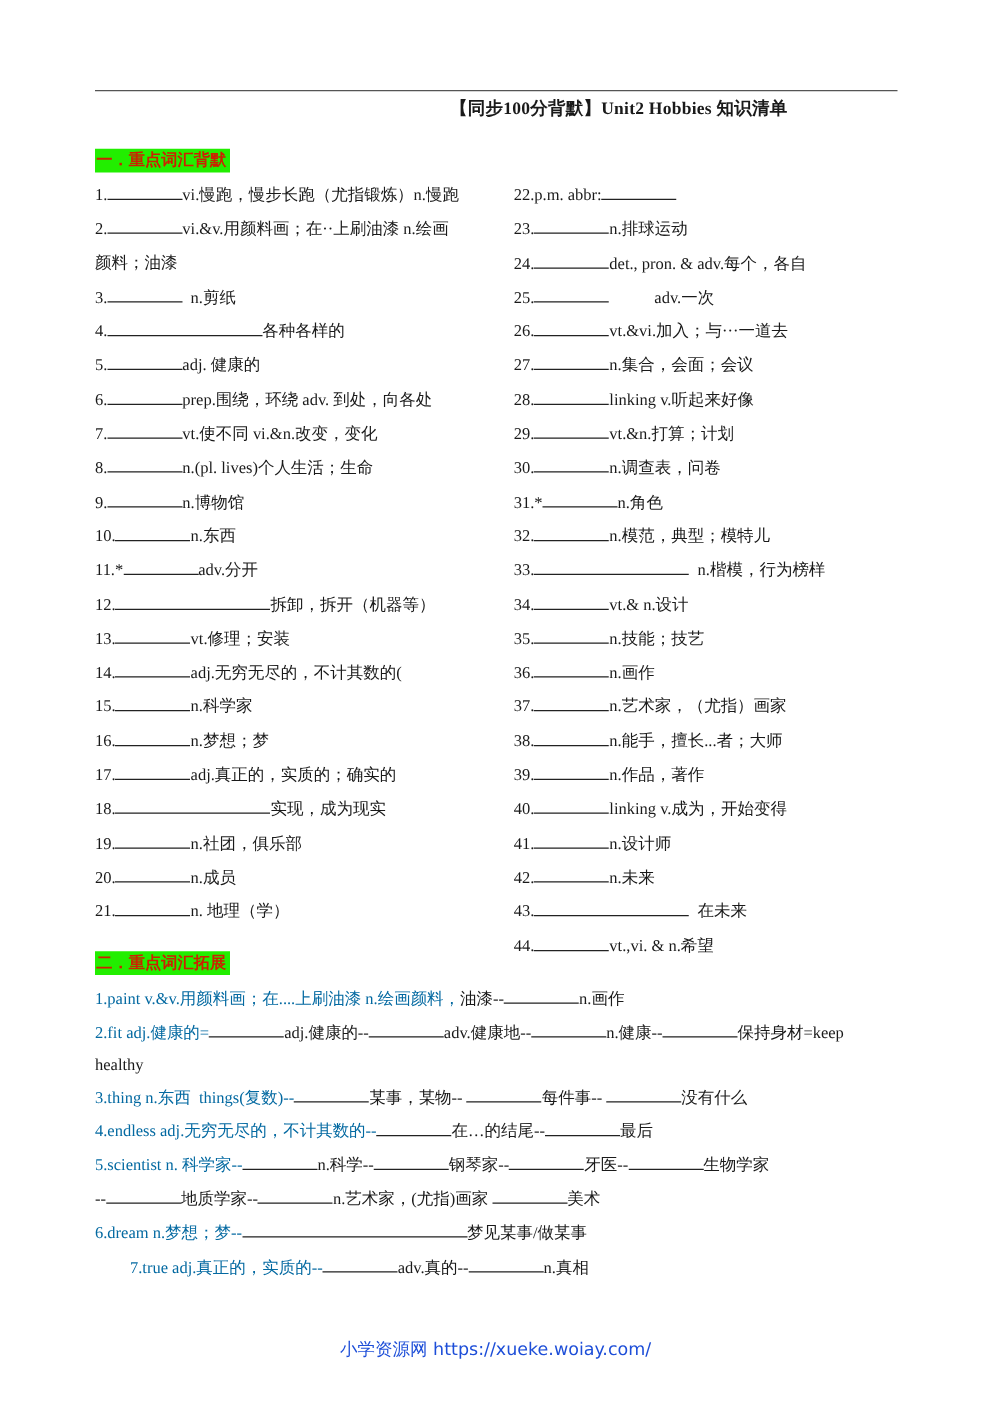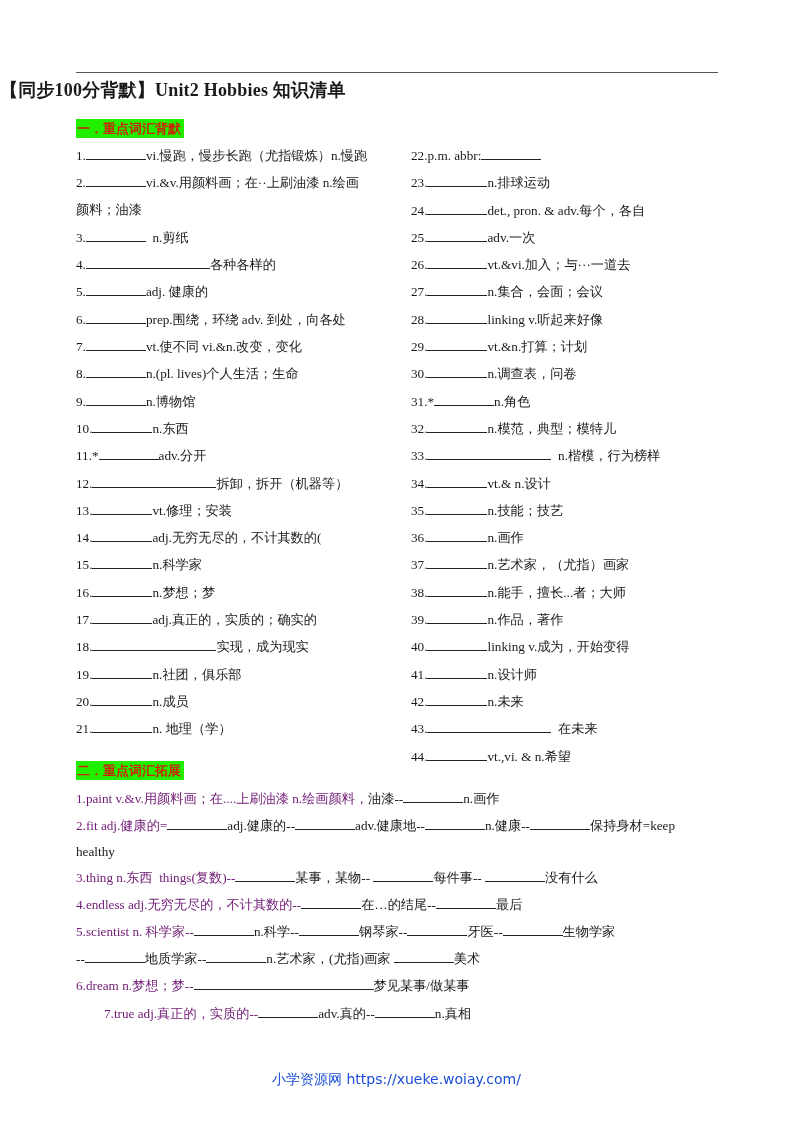--- a/index.html
+++ b/index.html
@@ -1,33 +1,33 @@
 <!DOCTYPE html>
 <html><head>
 <meta charset="utf-8">
 <style>
   html, body { margin:0; padding:0; background:#ffffff; }
   body { width:793px; height:1122px; position:relative; overflow:hidden;
          font-family:"Liberation Serif","DejaVu Serif",serif; color:#1a1a1a; }
   .topline { position:absolute; left:76px; top:72px; width:642px; height:1px; background:#555; }
-  .title { position:absolute; left:0; top:78px; width:630px; text-align:left;
-           font-size:18px; font-weight:bold; letter-spacing:0.2px; }
+  .title { position:absolute; left:0; top:78px; width:630px; text-align:right;
+           font-size:14px; font-weight:bold; letter-spacing:0.2px; }
   .sec { position:absolute; left:76px; font-size:13px; font-weight:bold;
          background:#22ee00; color:#cc2200; padding:1px 3px 1px 1px; line-height:17px;
          font-family:"DejaVu Sans","Liberation Sans",sans-serif; }
   .col { position:absolute; top:146px; }
   .col.left { left:76px; width:330px; }
   .col.right { left:411px; width:310px; }
   .row { height:27.3px; font-size:13.2px; line-height:17px; white-space:nowrap; }
   .blank { display:inline-block; border-bottom:1px solid #222; height:13px; vertical-align:baseline; }
   .b1 { width:60px; }
   .b2 { width:124px; }
   .b3 { width:180px; }
   .ext { position:absolute; left:76px; width:650px; font-size:13.2px; line-height:17px; }
-  .red { color:#701a75; }
+  .red { color:#0369a1; }
   .footer { position:absolute; left:0; top:1071px; width:793px; text-align:center;
             font-family:"DejaVu Sans","Liberation Sans",sans-serif; font-size:14px; color:#1d4ed8; }
 </style>
 </head>
 <body>
 
 <div class="topline"></div>
 <div class="title">【同步100分背默】Unit2 Hobbies  知识清单</div>
 
 <div class="sec" style="top:119px;">一．重点词汇背默</div>
@@ -53,21 +53,21 @@
     <div class="row"><span>17.</span><span class="blank b1"></span><span style="white-space: pre;">adj.真正的，实质的；确实的</span></div>
     <div class="row"><span>18.</span><span class="blank b2"></span><span style="white-space: pre;">实现，成为现实</span></div>
     <div class="row"><span>19.</span><span class="blank b1"></span><span style="white-space: pre;">n.社团，俱乐部</span></div>
     <div class="row"><span>20.</span><span class="blank b1"></span><span style="white-space: pre;">n.成员</span></div>
     <div class="row"><span>21.</span><span class="blank b1"></span><span style="white-space: pre;">n. 地理（学）</span></div>
   </div>
 <div class="col right" id="rightcol">
     <div class="row"><span>22.p.m. abbr:</span><span class="blank b1"></span><span style="white-space: pre;"></span></div>
     <div class="row"><span>23.</span><span class="blank b1"></span><span style="white-space: pre;">n.排球运动</span></div>
     <div class="row"><span>24.</span><span class="blank b1"></span><span style="white-space: pre;">det., pron. &amp; adv.每个，各自</span></div>
-    <div class="row"><span>25.</span><span class="blank b1"></span><span style="white-space: pre;">adv.一次</span></div>
+    <div class="row"><span>25.</span><span class="blank b1"></span><span style="white-space: pre; margin-left: 36px;">adv.一次</span></div>
     <div class="row"><span>26.</span><span class="blank b1"></span><span style="white-space: pre;">vt.&amp;vi.加入；与···一道去</span></div>
     <div class="row"><span>27.</span><span class="blank b1"></span><span style="white-space: pre;">n.集合，会面；会议</span></div>
     <div class="row"><span>28.</span><span class="blank b1"></span><span style="white-space: pre;">linking v.听起来好像</span></div>
     <div class="row"><span>29.</span><span class="blank b1"></span><span style="white-space: pre; margin-top: 40px;">vt.&amp;n.打算；计划</span></div>
     <div class="row"><span>30.</span><span class="blank b1"></span><span style="white-space: pre;">n.调查表，问卷</span></div>
     <div class="row"><span>31.*</span><span class="blank b1"></span><span style="white-space: pre;">n.角色</span></div>
     <div class="row"><span>32.</span><span class="blank b1"></span><span style="white-space: pre;">n.模范，典型；模特儿</span></div>
     <div class="row"><span>33.</span><span class="blank b2"></span><span style="white-space: pre;">  n.楷模，行为榜样</span></div>
     <div class="row"><span>34.</span><span class="blank b1"></span><span style="white-space: pre;">vt.&amp; n.设计</span></div>
     <div class="row"><span>35.</span><span class="blank b1"></span><span style="white-space: pre;">n.技能；技艺</span></div>

